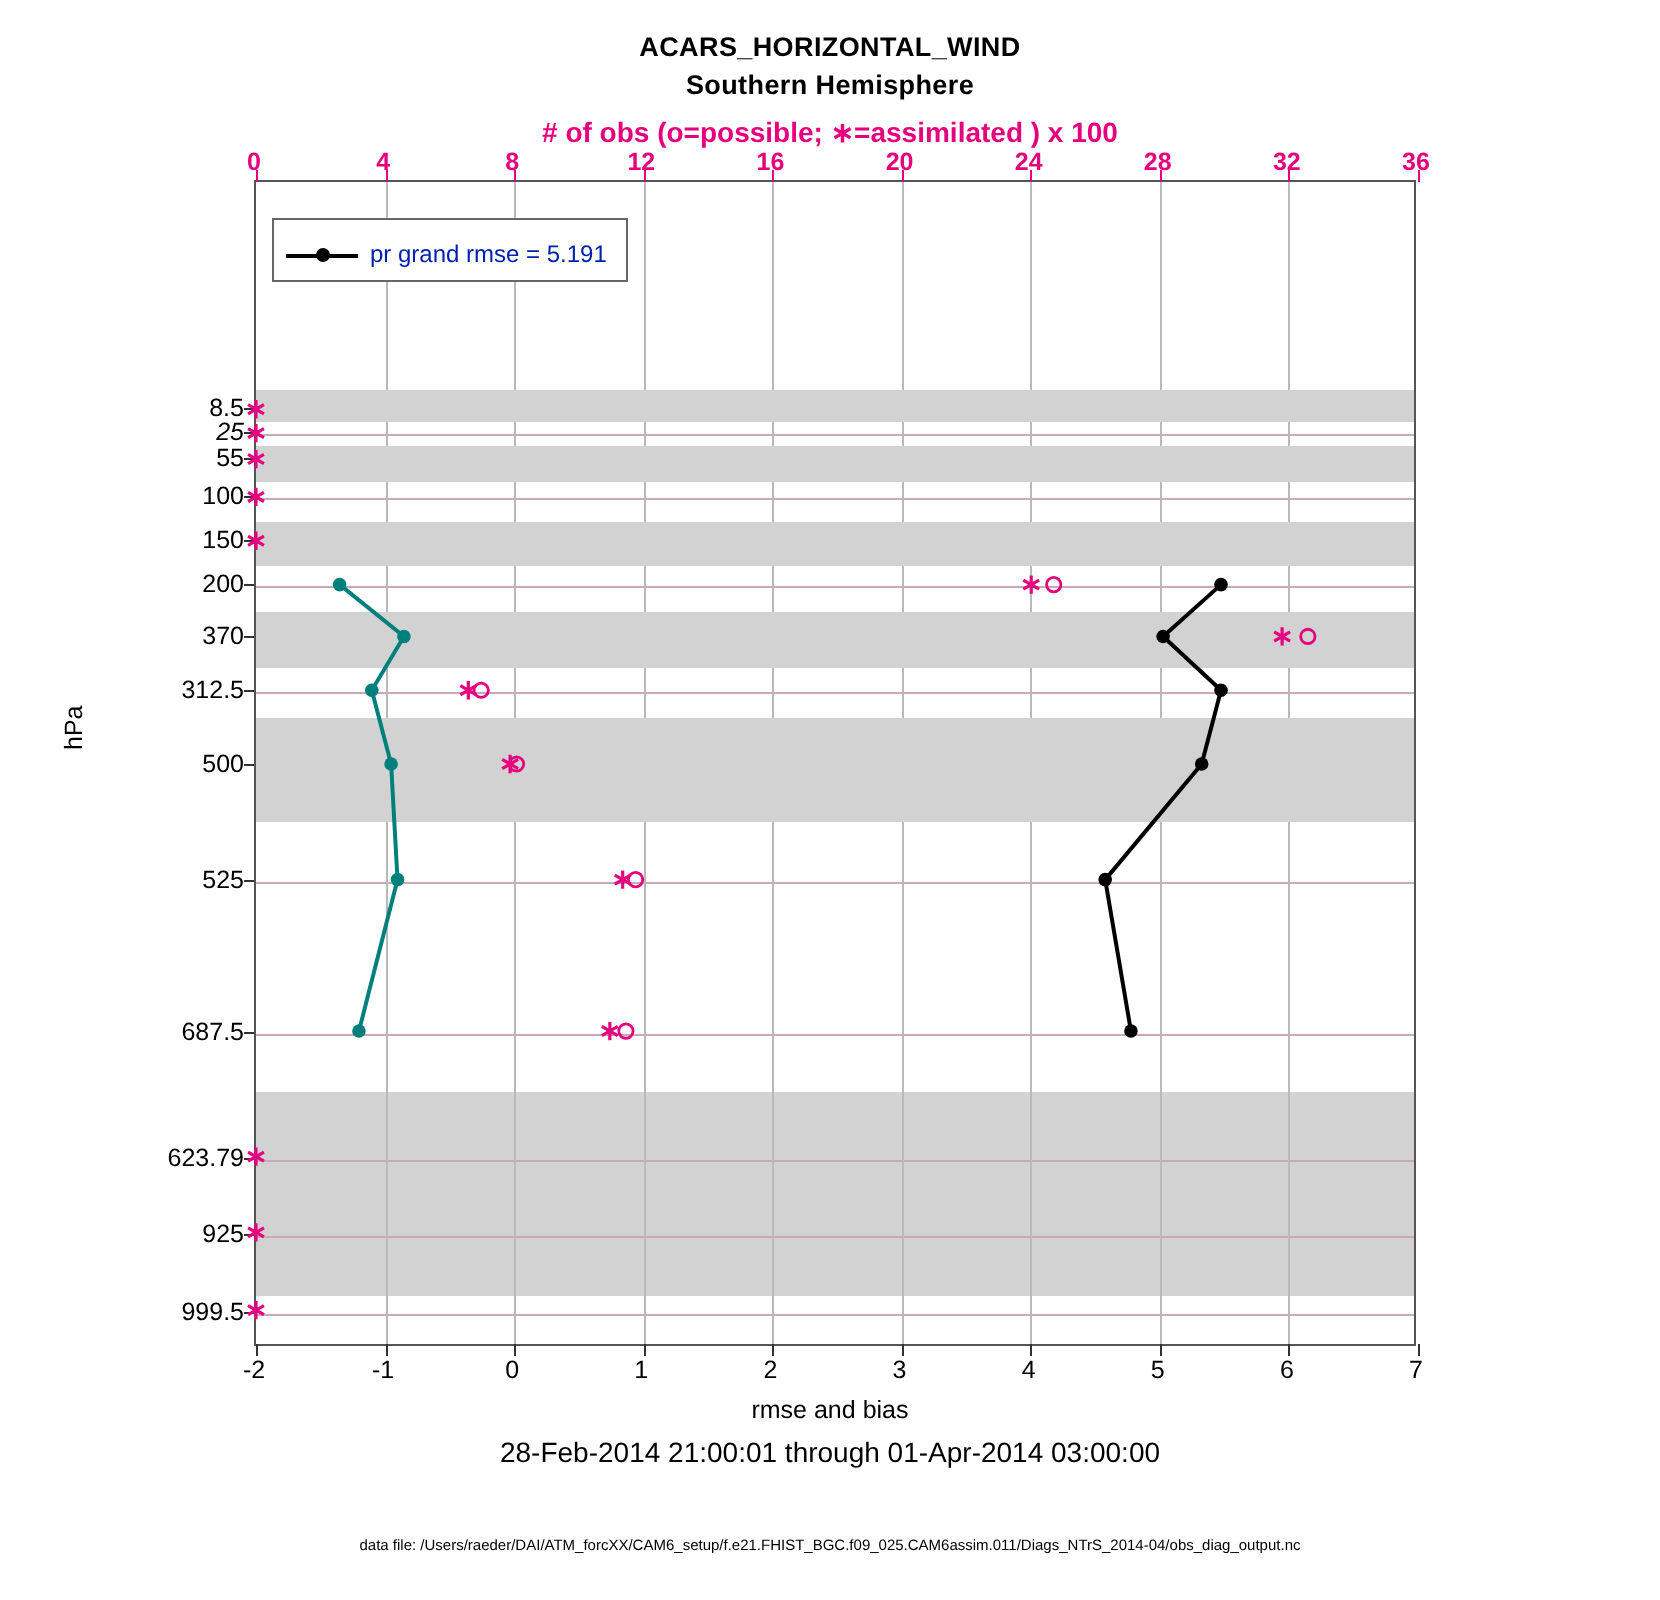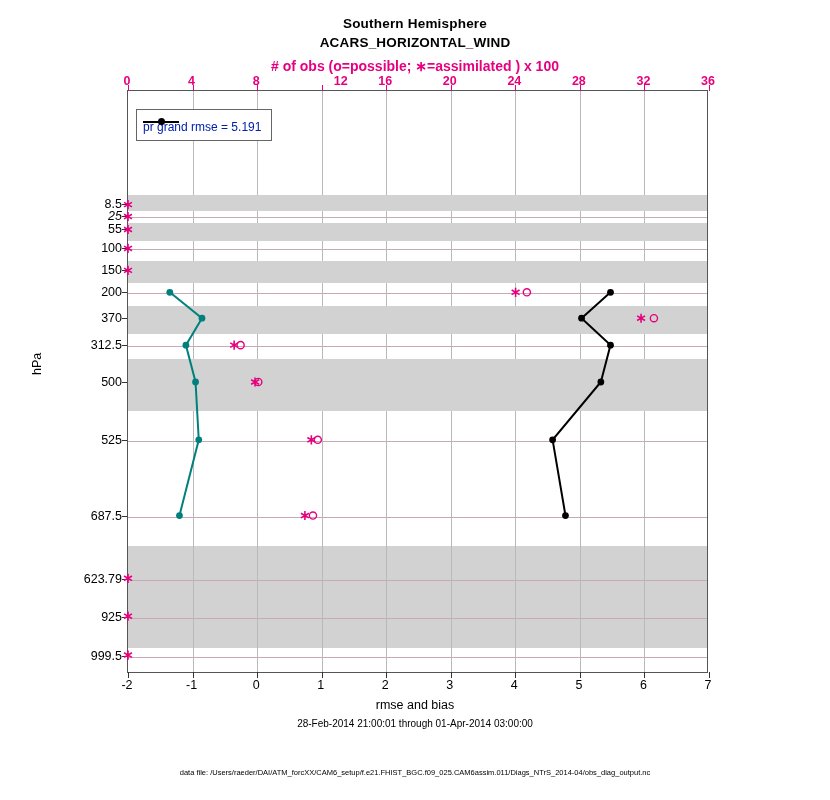--- a/index.html
+++ b/index.html
@@ -140,21 +140,21 @@
     width: 830px;
     text-align: center;
     font-size: 12.5px;
   }
   #date-range {
     position: absolute;
     top: 718px;
     left: 0;
     width: 830px;
     text-align: center;
-    font-size: 10px;
+    font-size: 14px;
   }
   #datafile {
     position: absolute;
     top: 768px;
     left: 0;
     width: 830px;
     text-align: center;
     font-size: 7.5px;
     color: #000;
   }
@@ -163,23 +163,22 @@
     position: absolute;
     left: 8px;
     top: 18px;
     background: #ffffff;
     border: 1px solid #666;
     padding: 6px 10px 6px 6px;
     font-size: 12px;
   }
   .legend-row {
     display: flex;
-    align-items: flex-start;
+    align-items: flex-end;
     height: 18px;
-    flex-direction: column;
   }
   .legend-swatch {
     width: 36px;
     height: 12px;
     position: relative;
     margin-right: 6px;
   }
   .legend-swatch .ln {
     position: absolute;
     left: 0;
@@ -200,22 +199,22 @@
     position: absolute;
     left: 0; top: 0;
     width: 100%; height: 100%;
     overflow: visible;
   }
 </style>
 </head>
 <body>
 
 <div class="title-block">
+  <div class="title-line">ACARS_HORIZONTAL_WIND</div>
   <div class="title-line">Southern Hemisphere</div>
-  <div class="title-line">ACARS_HORIZONTAL_WIND</div>
 </div>
 
 <div class="obs-axis-label"># of obs (o=possible; ∗=assimilated ) x 100</div>
 
 <div id="yaxis-title">hPa</div>
 
 <div id="ylabels">
     <div class="ylab" style="top: 114px;">8.5</div>
     <div class="ytick" style="top: 114px; left: 76px;"></div>
     <div class="ylab" style="top: 126px; font-style: italic;">25</div>
@@ -351,21 +350,21 @@
     <div class="xlab-bottom" style="left: 449.778px;">3</div>
     <div class="xlab-bottom" style="left: 514.333px;">4</div>
     <div class="xlab-bottom" style="left: 578.889px;">5</div>
     <div class="xlab-bottom" style="left: 643.444px;">6</div>
     <div class="xlab-bottom" style="left: 708px;">7</div>
   </div>
 <div id="xlabels-top">
     <div class="xlab-top" style="left: 127px;">0</div>
     <div class="xlab-top" style="left: 191.556px;">4</div>
     <div class="xlab-top" style="left: 256.111px;">8</div>
-    <div class="xlab-top" style="left: 320.667px; margin-left: 20px;">12</div>
+    <div class="xlab-top" style="left: 320.667px;">12</div>
     <div class="xlab-top" style="left: 385.222px;">16</div>
     <div class="xlab-top" style="left: 449.778px;">20</div>
     <div class="xlab-top" style="left: 514.333px;">24</div>
     <div class="xlab-top" style="left: 578.889px;">28</div>
     <div class="xlab-top" style="left: 643.444px;">32</div>
     <div class="xlab-top" style="left: 708px;">36</div>
   </div>
 
 <div id="xaxis-title">rmse and bias</div>
 <div id="date-range">28-Feb-2014 21:00:01 through 01-Apr-2014 03:00:00</div>

